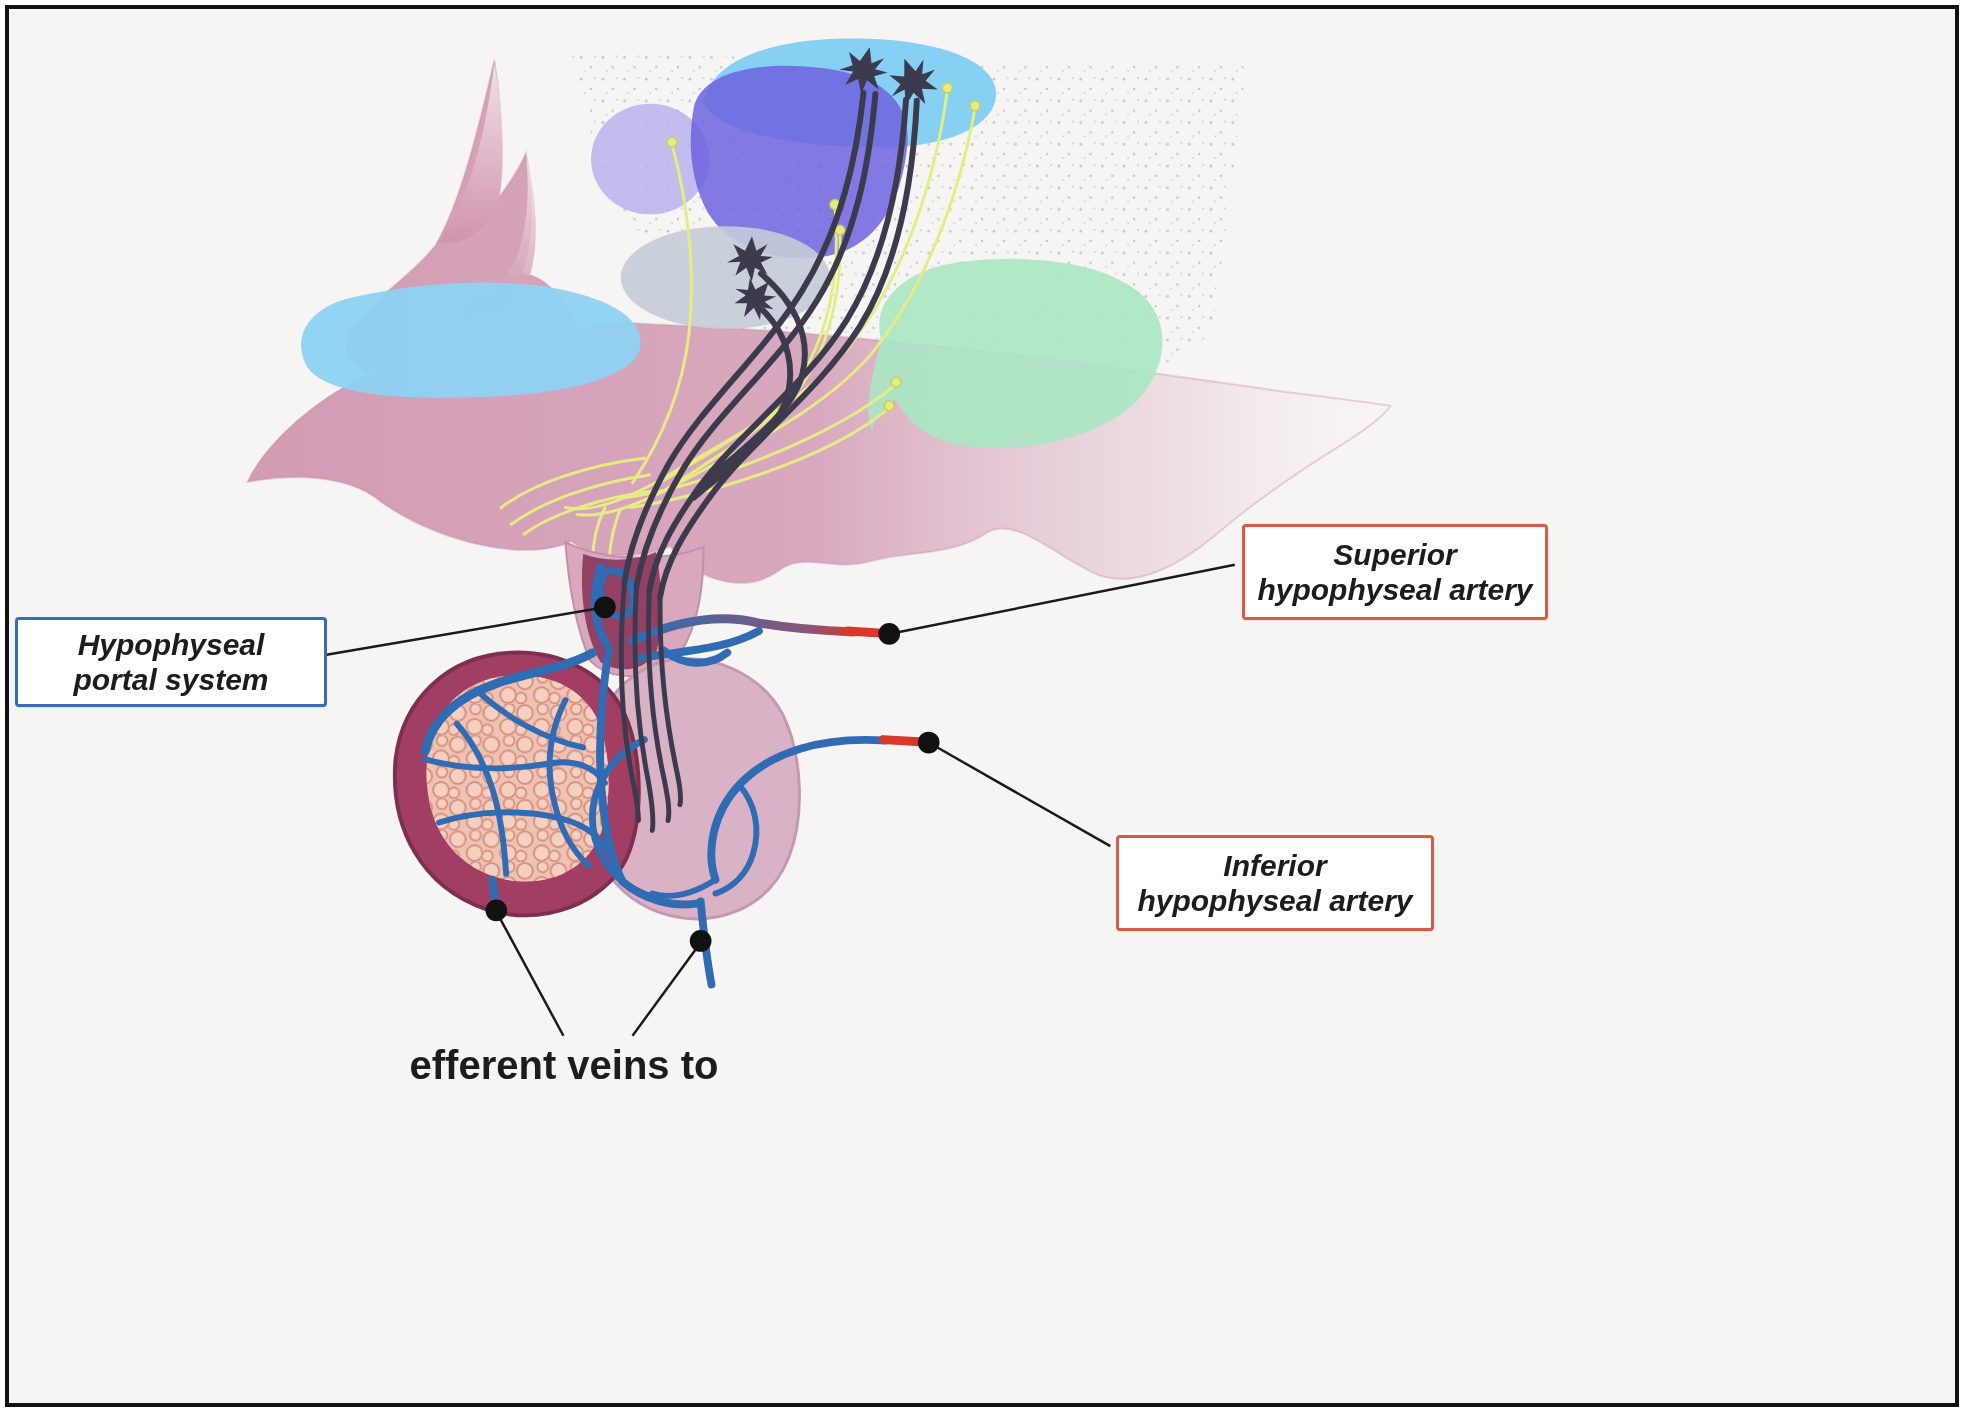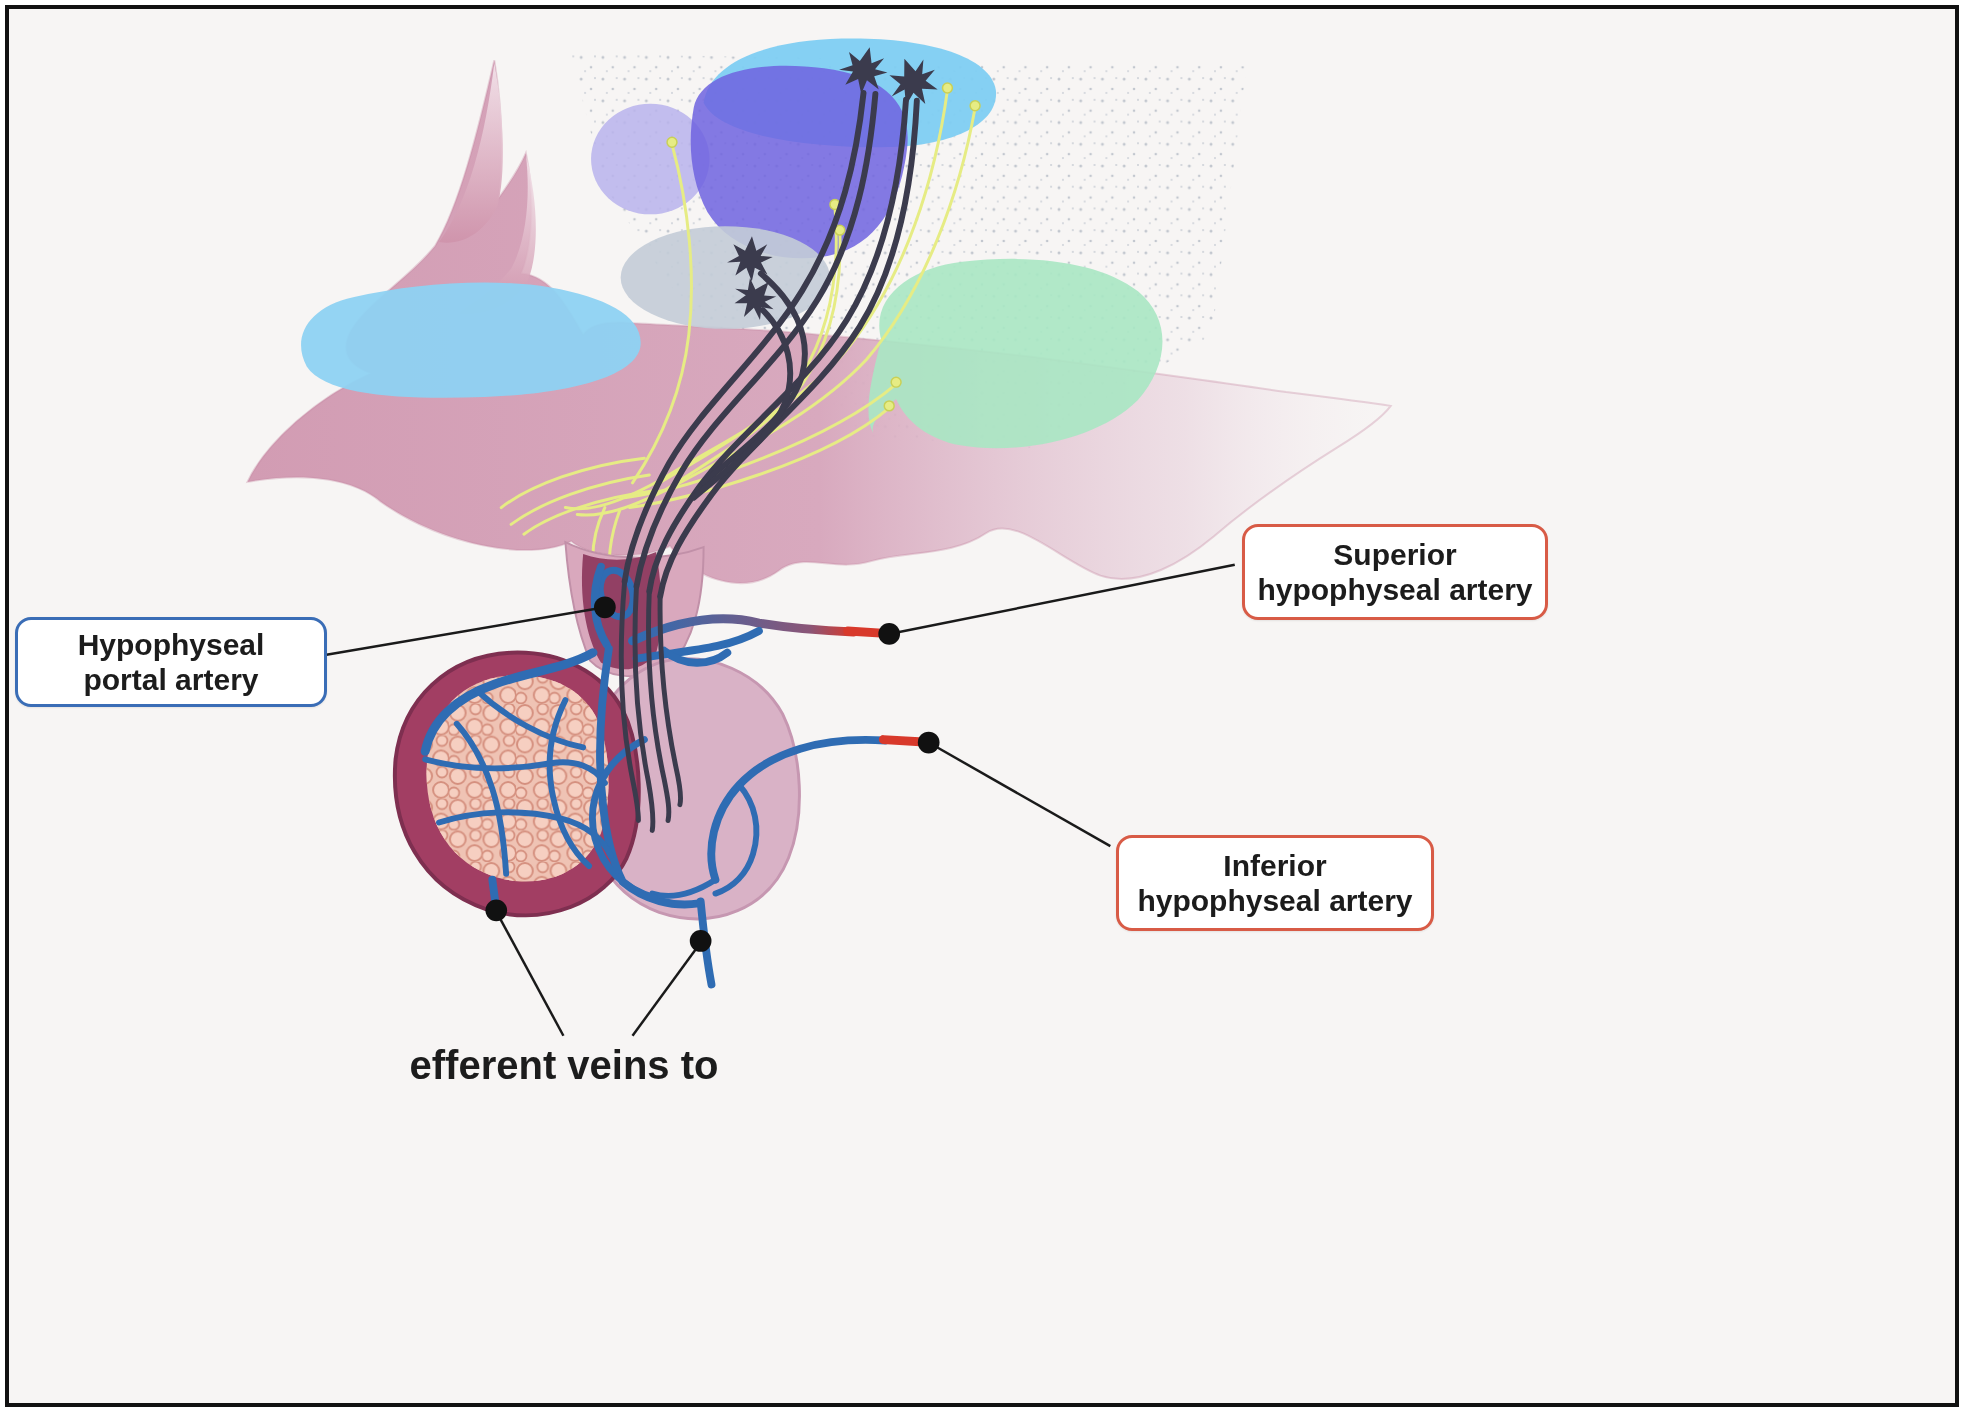--- a/index.html
+++ b/index.html
@@ -1,23 +1,24 @@
 <!DOCTYPE html>
 <html><head>
 <meta charset="utf-8">
 <style>
   html,body{margin:0;padding:0;background:#ffffff;}
   .page{position:relative;width:1964px;height:1412px;background:#ffffff;font-family:"Liberation Sans",sans-serif;}
   .frame{position:absolute;inset:5px;border:4px solid #111111;background:#f7f5f4;overflow:hidden;}
   svg.art{position:absolute;left:0;top:0;width:100%;height:100%;}
   .label-box{
     position:absolute;display:flex;flex-direction:column;align-items:center;justify-content:center;
-    background:#ffffff;border-radius:16px;text-align:center;
+    background:#ffffff;border-radius:4px;text-align:center;
     font-size:30px;line-height:35px;font-weight:700;color:#1c1c1c;
     box-shadow:0 1px 2px rgba(0,0,0,.08);
+    font-style:italic;
   }
   .box-blue{border:3px solid #3a6db6;}
   .box-red{border:3px solid #d85b46;}
   .plain-label{
     position:absolute;text-align:center;font-size:40px;line-height:36px;font-weight:700;color:#1c1c1c;
   }
 </style>
 </head>
 <body>
 
@@ -217,21 +218,21 @@
         <circle cx="600" cy="606" r="11"></circle>
         <circle cx="888" cy="633" r="11"></circle>
         <circle cx="928" cy="743" r="11"></circle>
         <circle cx="490" cy="913" r="11"></circle>
         <circle cx="697" cy="944" r="11"></circle>
       </g>
     </svg>
 
     <div class="label-box box-blue" style="left:6px;top:608px;width:306px;height:84px;">
       <span>Hypophyseal</span>
-      <span>portal artery</span>
+      <span>portal system</span>
     </div>
 
     <div class="label-box box-red" style="left:1233px;top:515px;width:300px;height:90px;">
       <span>Superior</span>
       <span>hypophyseal artery</span>
     </div>
 
     <div class="label-box box-red" style="left:1107px;top:826px;width:312px;height:90px;">
       <span>Inferior</span>
       <span>hypophyseal artery</span>

